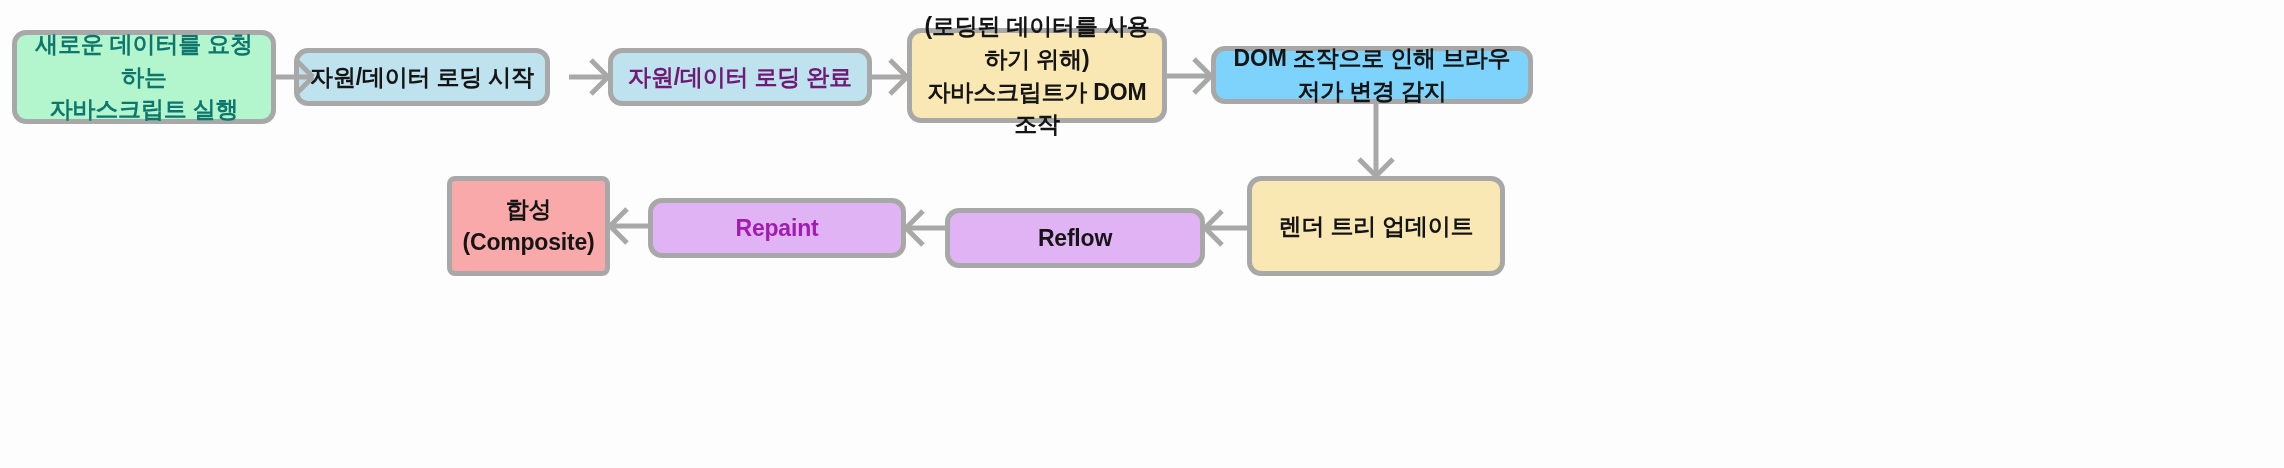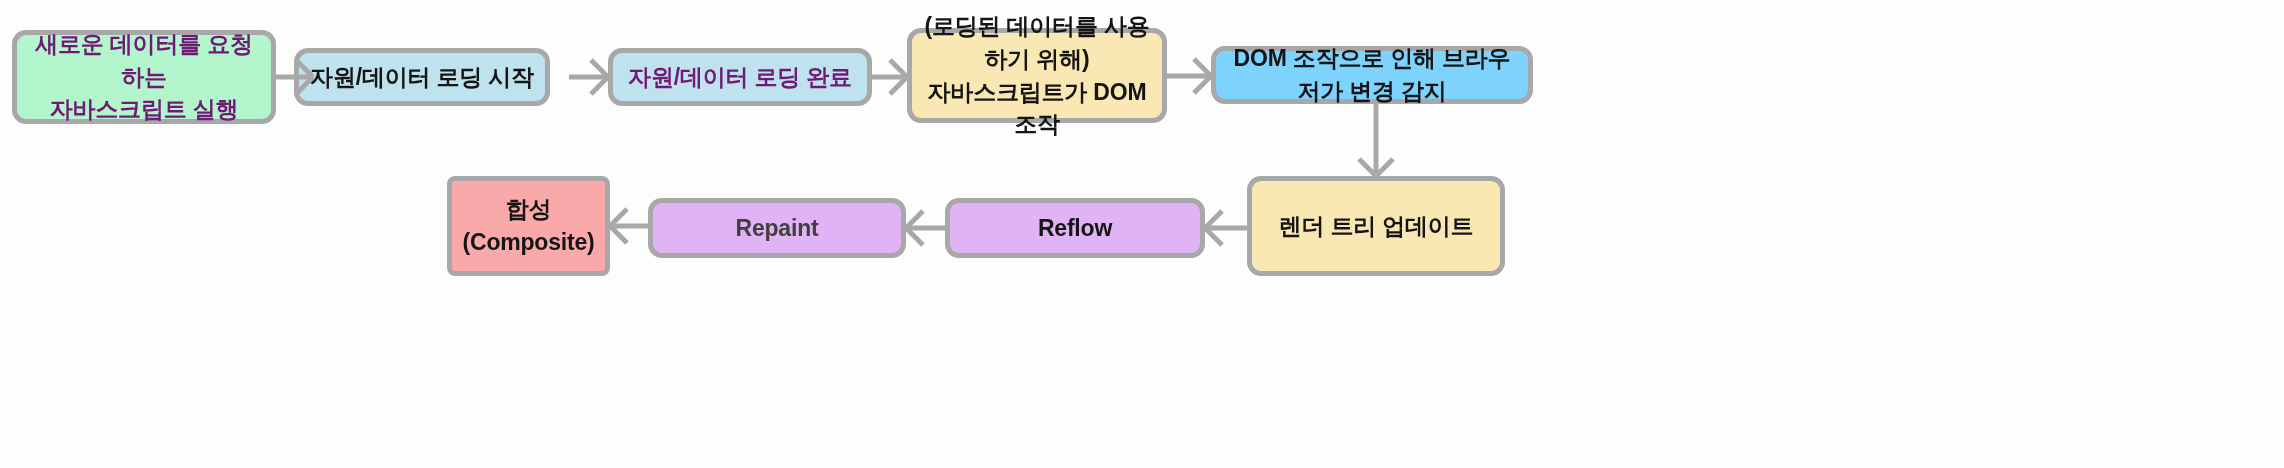--- a/index.html
+++ b/index.html
@@ -48,30 +48,30 @@
   .edge {
     position: absolute;
     pointer-events: none;
   }
   .edge svg { display: block; overflow: visible; }
 </style>
 </head>
 <body>
 
 <div id="canvas">
-    <div class="node fill-green" style="left: 12px; top: 30px; width: 264px; height: 94px; background: rgb(179, 245, 205); border-color: rgb(168, 168, 168); color: #701a75;"><span class="node-label">새로운 데이터를 요청하는
+    <div class="node fill-green" style="left: 12px; top: 30px; width: 264px; height: 94px; background: rgb(179, 245, 205); border-color: rgb(168, 168, 168); color: #0f766e;"><span class="node-label">새로운 데이터를 요청하는
 자바스크립트 실행</span></div>
     <div class="node fill-blue" style="left: 294px; top: 48px; width: 256px; height: 58px; background: rgb(191, 226, 239); border-color: rgb(168, 168, 168); color: rgb(21, 21, 21);"><span class="node-label">자원/데이터 로딩 시작</span></div>
     <div class="node fill-blue" style="left: 608px; top: 48px; width: 264px; height: 58px; background: rgb(191, 226, 239); border-color: rgb(168, 168, 168); color: #701a75;"><span class="node-label">자원/데이터 로딩 완료</span></div>
     <div class="node fill-yellow" style="left: 907px; top: 28px; width: 260px; height: 95px; background: rgb(250, 232, 180); border-color: rgb(168, 168, 168); color: rgb(21, 21, 21);"><span class="node-label">(로딩된 데이터를 사용하기 위해)
 자바스크립트가 DOM 조작</span></div>
     <div class="node fill-blue" style="left: 1211px; top: 46px; width: 322px; height: 58px; background: #7dd3fc; border-color: rgb(168, 168, 168); color: rgb(21, 21, 21);"><span class="node-label">DOM 조작으로 인해 브라우저가 변경 감지</span></div>
     <div class="node fill-yellow" style="left: 1247px; top: 176px; width: 258px; height: 100px; background: rgb(250, 232, 180); border-color: rgb(168, 168, 168); color: rgb(21, 21, 21);"><span class="node-label">렌더 트리 업데이트</span></div>
-    <div class="node fill-purple" style="left: 945px; top: 198px; width: 260px; height: 60px; background: rgb(224, 179, 245); border-color: rgb(168, 168, 168); color: rgb(21, 21, 21);"><span class="node-label">Reflow</span></div>
-    <div class="node fill-purple" style="left: 648px; top: 198px; width: 258px; height: 60px; background: rgb(224, 179, 245); border-color: rgb(168, 168, 168); color: #404040;"><span class="node-label">Repaint</span></div>
+    <div class="node fill-purple" style="left: 945px; top: 208px; width: 260px; height: 60px; background: rgb(224, 179, 245); border-color: rgb(168, 168, 168); color: rgb(21, 21, 21);"><span class="node-label">Reflow</span></div>
+    <div class="node fill-purple" style="left: 648px; top: 198px; width: 258px; height: 60px; background: rgb(224, 179, 245); border-color: rgb(168, 168, 168); color: #a21caf;"><span class="node-label">Repaint</span></div>
     <div class="node fill-salmon" style="left: 447px; top: 176px; width: 163px; height: 100px; background: rgb(249, 169, 169); border-color: rgb(168, 168, 168); color: rgb(21, 21, 21);"><span class="node-label">합성
 (Composite)</span></div>
     <div class="edge" style="left: 276px; top: 53px; width: 37px; height: 48px;">
       <svg width="37" height="48" viewBox="0 0 37 48">
         <line x1="0" y1="24" x2="37" y2="24" stroke="#a8a8a8" stroke-width="5" stroke-linecap="butt"></line>
         <line x1="20" y1="7" x2="37" y2="24" stroke="#a8a8a8" stroke-width="5" stroke-linecap="butt"></line>
         <line x1="20" y1="41" x2="37" y2="24" stroke="#a8a8a8" stroke-width="5" stroke-linecap="butt"></line>
       </svg>
     </div>
     <div class="edge" style="left: 569px; top: 53px; width: 39px; height: 48px;">

